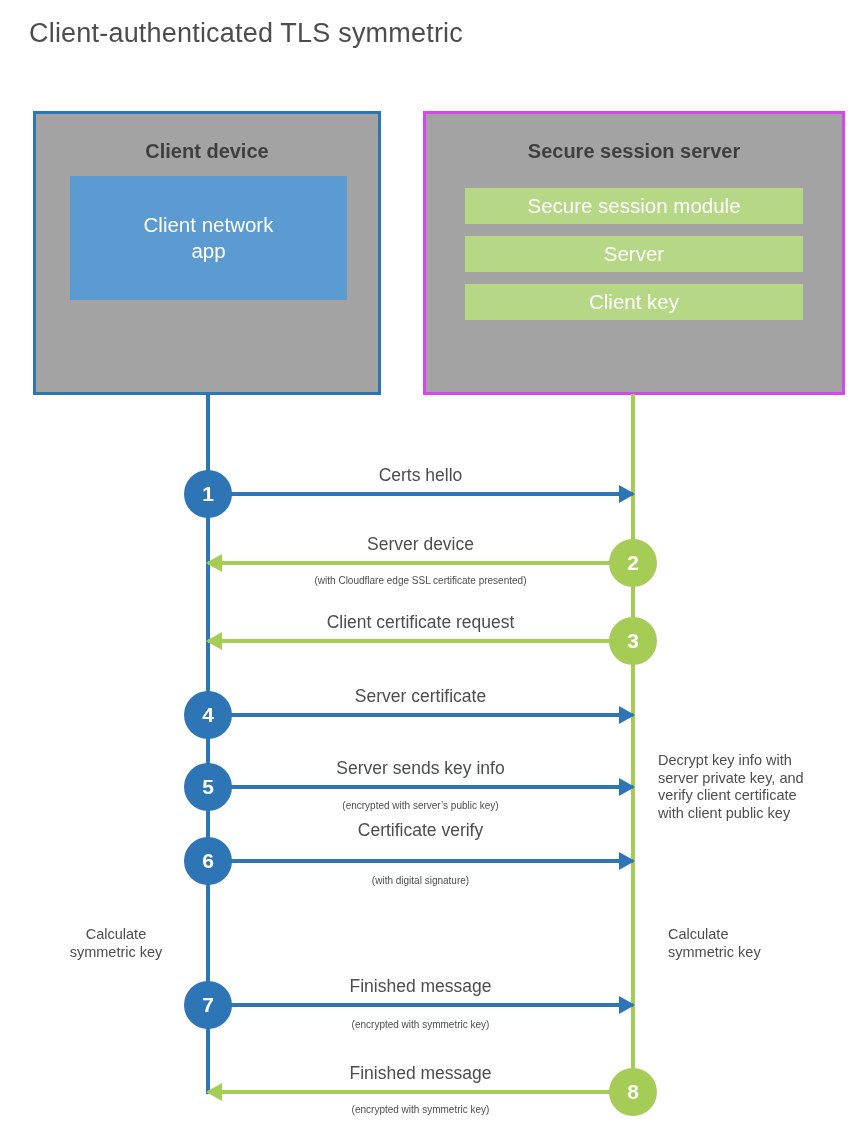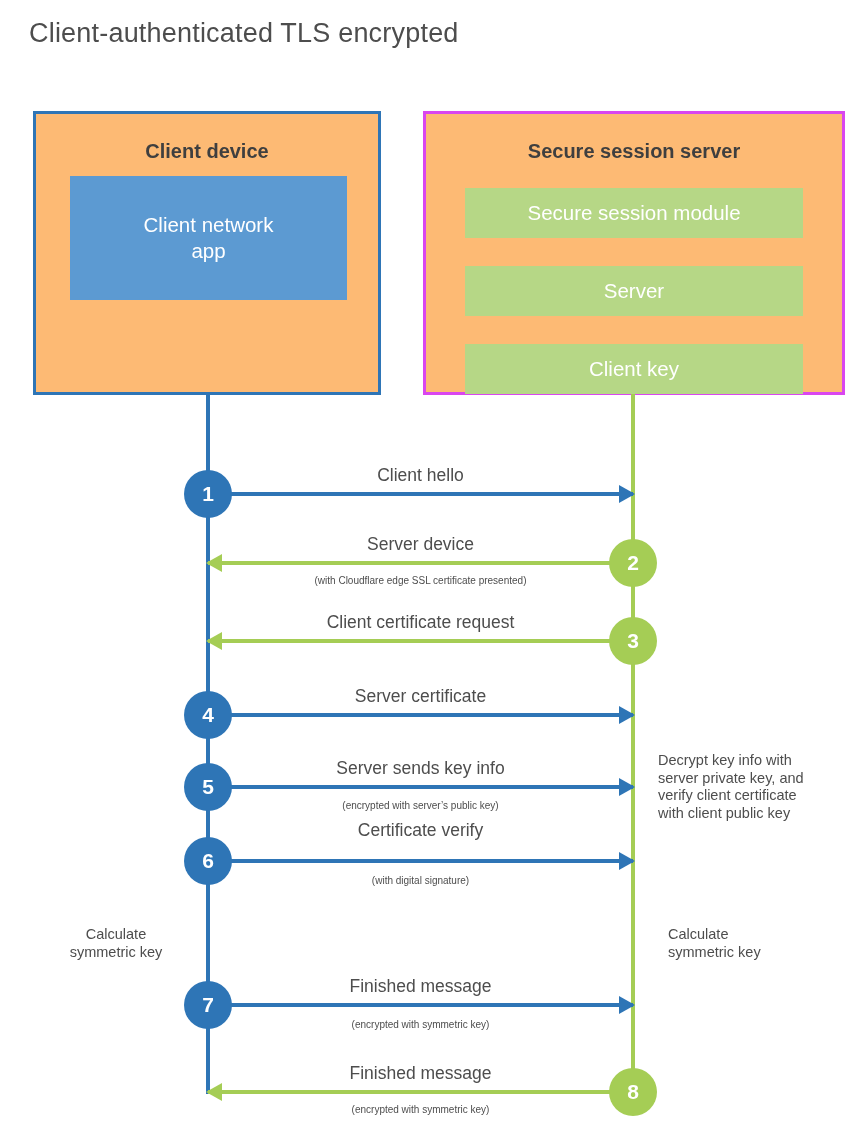--- a/index.html
+++ b/index.html
@@ -3,31 +3,31 @@
 <meta charset="utf-8">
 <style>
   html,body{margin:0;padding:0;background:#ffffff;}
   body{font-family:"Liberation Sans","DejaVu Sans",sans-serif;}
   .canvas{position:relative;width:865px;height:1146px;background:#ffffff;overflow:hidden;}
 
   .title{position:absolute;left:29px;top:18px;font-size:27px;font-weight:300;
          color:#4d4d4d;letter-spacing:.2px;}
 
   
-  .actor-box{position:absolute;top:111px;height:284px;background:#fdba74;box-sizing:border-box;}
+  .actor-box{position:absolute;top:111px;height:284px;background:#a3a3a3;box-sizing:border-box;}
   .client-box{left:33px;width:348px;border:3px solid #2e75b6;}
   .server-box{left:423px;width:422px;border:3px solid #d946ef;}
   .actor-title{position:absolute;top:26px;left:0;width:100%;text-align:center;
                font-size:20px;font-weight:bold;color:#3f3f3f;}
   .client-module{position:absolute;left:34px;top:62px;width:277px;height:124px;
                  background:#5c9ad2;color:#fff;font-size:20.5px;display:flex;
                  align-items:center;justify-content:center;text-align:center;
                  padding:0 55px;box-sizing:border-box;line-height:26px;}
   .server-bars{position:absolute;left:39px;top:74px;width:338px;}
-  .server-bar{width:100%;height:50px;margin-bottom:28px;background:#b6d786;color:#fff;
+  .server-bar{width:100%;height:36px;margin-bottom:12px;background:#b6d786;color:#fff;
               font-size:20.5px;display:flex;align-items:center;justify-content:center;}
 
   
   .vline{position:absolute;width:4px;}
   .vline.blue{left:206px;top:394px;height:700px;background:#2e75b6;}
   .vline.green{left:631px;top:394px;height:698px;background:#a5cd55;}
 
   
   .hline{position:absolute;left:208px;width:425px;height:4px;}
   .hline.blue{background:#2e75b6;}
@@ -53,21 +53,21 @@
         white-space:pre-line;}
   .note.calc-left{left:40px;top:926px;width:152px;text-align:center;}
   .note.calc-right{left:668px;top:926px;width:160px;text-align:left;}
   .note.decrypt{left:658px;top:752px;width:185px;text-align:left;}
 </style>
 </head>
 <body>
 
 <div class="canvas">
 
-  <div class="title">Client-authenticated TLS encrypted</div>
+  <div class="title">Client-authenticated TLS symmetric</div>
 
   <div class="actor-box client-box">
     <div class="actor-title">Client device</div>
     <div class="client-module">Client network app</div>
   </div>
 
   <div class="actor-box server-box">
     <div class="actor-title">Secure session server</div>
     <div class="server-bars">
       <div class="server-bar">Secure session module</div>
@@ -75,21 +75,21 @@
       <div class="server-bar">Client key</div>
     </div>
   </div>
 
   <div class="vline blue"></div>
   <div class="vline green"></div>
 
   <div>
     <div class="hline blue" style="top:492px"></div>
     <div class="ah right blue" style="top:485px"></div>
-    <div class="msg-label" style="top:464px">Client hello</div>
+    <div class="msg-label" style="top:464px">Certs hello</div>
     <div class="circle blue" style="top:470px">1</div>
   </div>
 
   <div>
     <div class="hline green" style="top:561px"></div>
     <div class="ah left green" style="top:554px"></div>
     <div class="msg-label" style="top:533px">Server device</div>
     <div class="msg-sub" style="top:572px">(with Cloudflare edge SSL certificate presented)</div>
     <div class="circle green" style="top:539px">2</div>
   </div>

